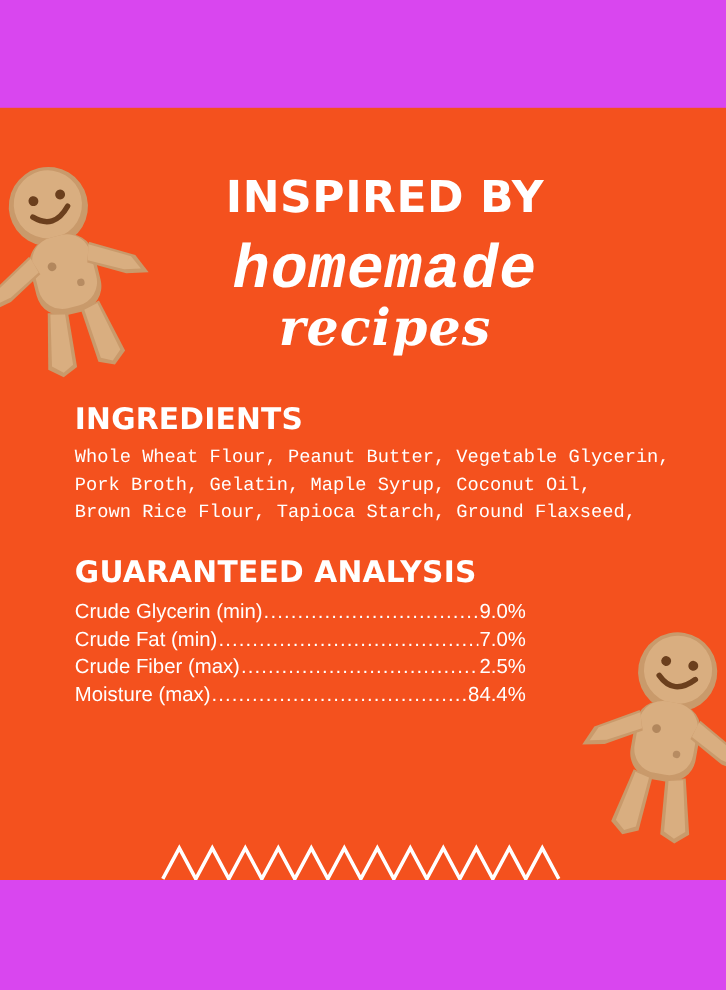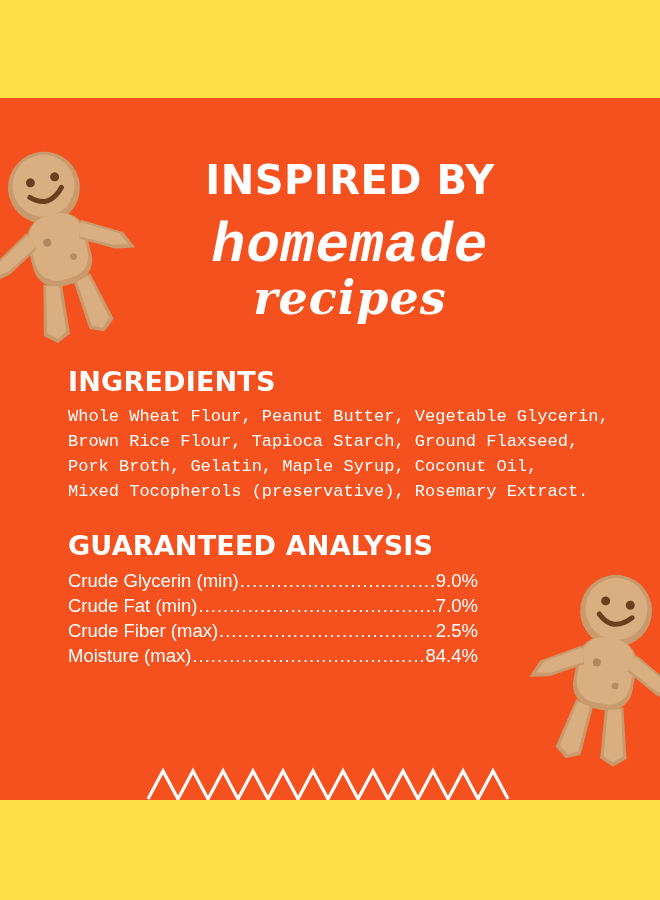--- a/index.html
+++ b/index.html
@@ -10,21 +10,21 @@
   body {
     width: 660px;
     height: 900px;
     font-family: "Liberation Sans", sans-serif;
     overflow: hidden;
   }
   #page {
     position: relative;
     width: 660px;
     height: 900px;
-    background: #fde047;
+    background: #d946ef;
   }
   #panel {
     position: absolute;
     left: 0;
     top: 98px;
     width: 660px;
     height: 702px;
     background: #f4511e;
     overflow: hidden;
   }
@@ -193,23 +193,22 @@
       <div class="headline-top">INSPIRED BY</div>
       <div class="headline-script script-1">homemade</div>
       <div class="headline-script script-2">recipes</div>
     </div>
 
     <div class="content">
 
       <div class="section">
         <div class="sec-title">INGREDIENTS</div>
         <div class="body-line">Whole Wheat Flour, Peanut Butter, Vegetable Glycerin,</div>
+        <div class="body-line">Pork Broth, Gelatin, Maple Syrup, Coconut Oil,</div>
         <div class="body-line">Brown Rice Flour, Tapioca Starch, Ground Flaxseed,</div>
-        <div class="body-line">Pork Broth, Gelatin, Maple Syrup, Coconut Oil,</div>
-        <div class="body-line">Mixed Tocopherols (preservative), Rosemary Extract.</div>
       </div>
 
       <div class="section">
         <div class="sec-title">GUARANTEED ANALYSIS</div>
 
         <div class="ga-row">
           <span class="ga-label">Crude Glycerin (min)</span>
           <span class="ga-dots">........................................</span>
           <span class="ga-value">9.0%</span>
         </div>

